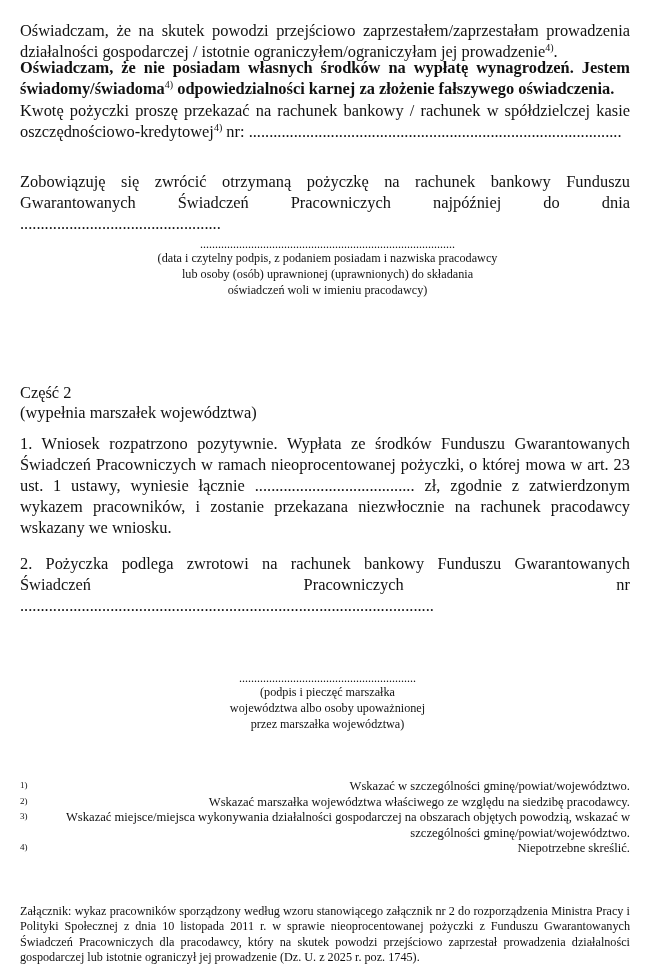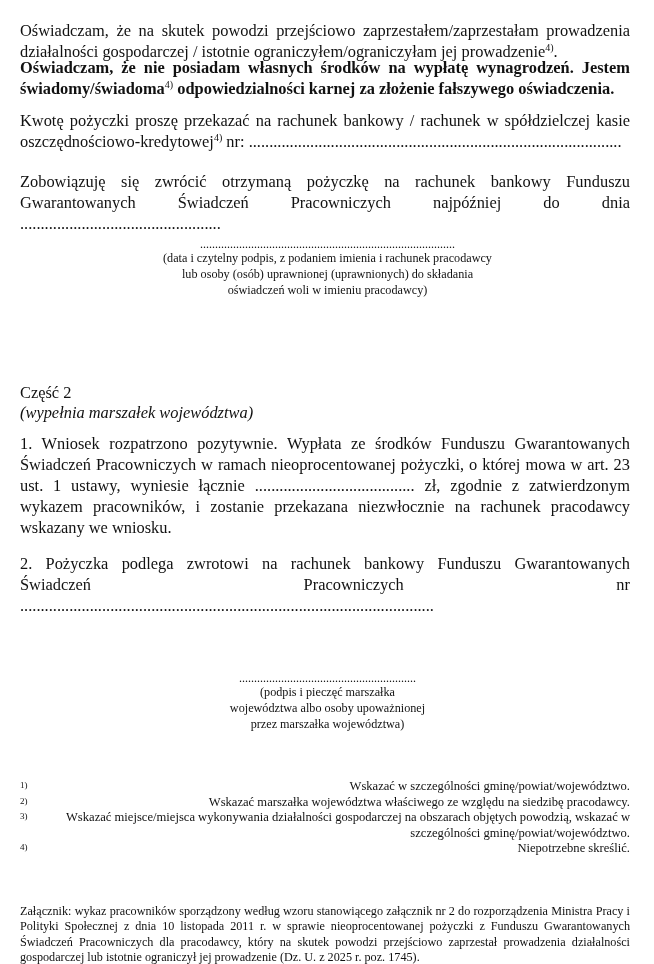--- a/index.html
+++ b/index.html
@@ -19,21 +19,21 @@
       position: absolute;
       left: 20px;
       width: 610px;
       font-size: 16.4px;
       line-height: 21px;
       text-align: justify;
       text-align-last: left;
       margin: 0;
     }
     .bold { font-weight: bold; }
-    .italic { font-style: italic; }
+    .italic { }
     sup {
       font-size: 10px;
       line-height: 0;
       vertical-align: 6px;
     }
     .sig-block {
       position: absolute;
       text-align: center;
       font-size: 12.2px;
       line-height: 16px;
@@ -84,31 +84,31 @@
 <body>
 
 <p class="para" style="top:20px;">
   <span>Oświadczam, że na skutek powodzi przejściowo zaprzestałem/zaprzestałam prowadzenia działalności gospodarczej / istotnie ograniczyłem/ograniczyłam jej prowadzenie</span><sup>4)</sup><span>.</span>
 </p>
 
 <p class="para bold" style="top:57px;">
   <span>Oświadczam, że nie posiadam własnych środków na wypłatę wynagrodzeń. Jestem świadomy/świadoma</span><sup style="font-weight:normal;">4)</sup><span> odpowiedzialności karnej za złożenie fałszywego oświadczenia.</span>
 </p>
 
-<p class="para" style="top:110px;">
+<p class="para" style="top:100px;">
   <span>Kwotę pożyczki proszę przekazać na rachunek bankowy / rachunek w spółdzielczej kasie oszczędnościowo-kredytowej</span><sup>4)</sup><span> nr: </span><span class="dotfill">...........................................................................................</span>
 </p>
 
 <p class="para" style="top:171px;">
   <span>Zobowiązuję się zwrócić otrzymaną pożyczkę na rachunek bankowy Funduszu Gwarantowanych Świadczeń Pracowniczych najpóźniej do dnia </span><span class="dotfill">.................................................</span>
 </p>
 
 <div class="sig-block" style="left:140px; top:238px; width:375px;">
   <span class="sig-dots">.....................................................................................</span>
-  <div>(data i czytelny podpis, z podaniem imienia i rachunek pracodawcy</div>
+  <div>(data i czytelny podpis, z podaniem posiadam i nazwiska pracodawcy</div>
   <div>lub osoby (osób) uprawnionej (uprawnionych) do składania</div>
   <div>oświadczeń woli w imieniu pracodawcy)</div>
 </div>
 
 <div class="para" style="top:382px;">Część 2</div>
 <div class="para italic" style="top:402px;">(wypełnia marszałek województwa)</div>
 
 <p class="para" style="top:433px;">
   <span>1. Wniosek rozpatrzono pozytywnie. Wypłata ze środków Funduszu Gwarantowanych Świadczeń Pracowniczych w ramach nieoprocentowanej pożyczki, o której mowa w art. 23 ust. 1 ustawy, wyniesie łącznie </span><span class="dotfill">.......................................</span><span> zł, zgodnie z zatwierdzonym wykazem pracowników, i zostanie przekazana niezwłocznie na rachunek pracodawcy wskazany we wniosku.</span>
 </p>

